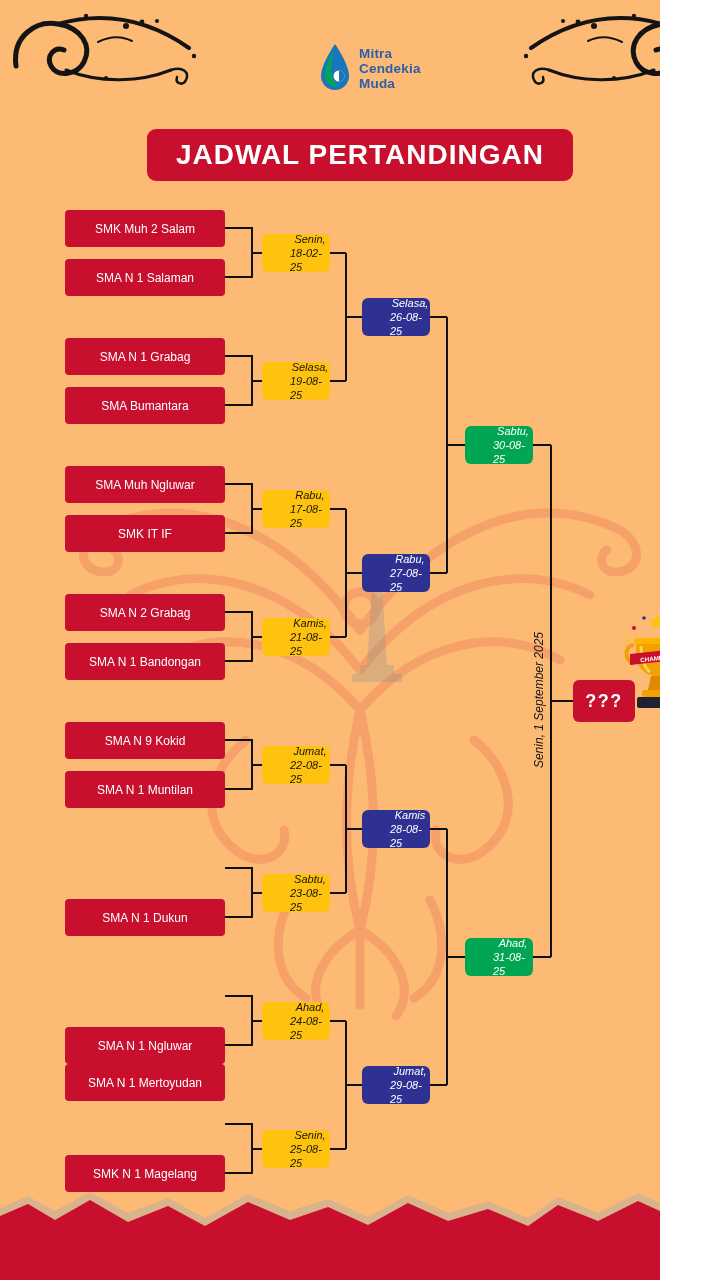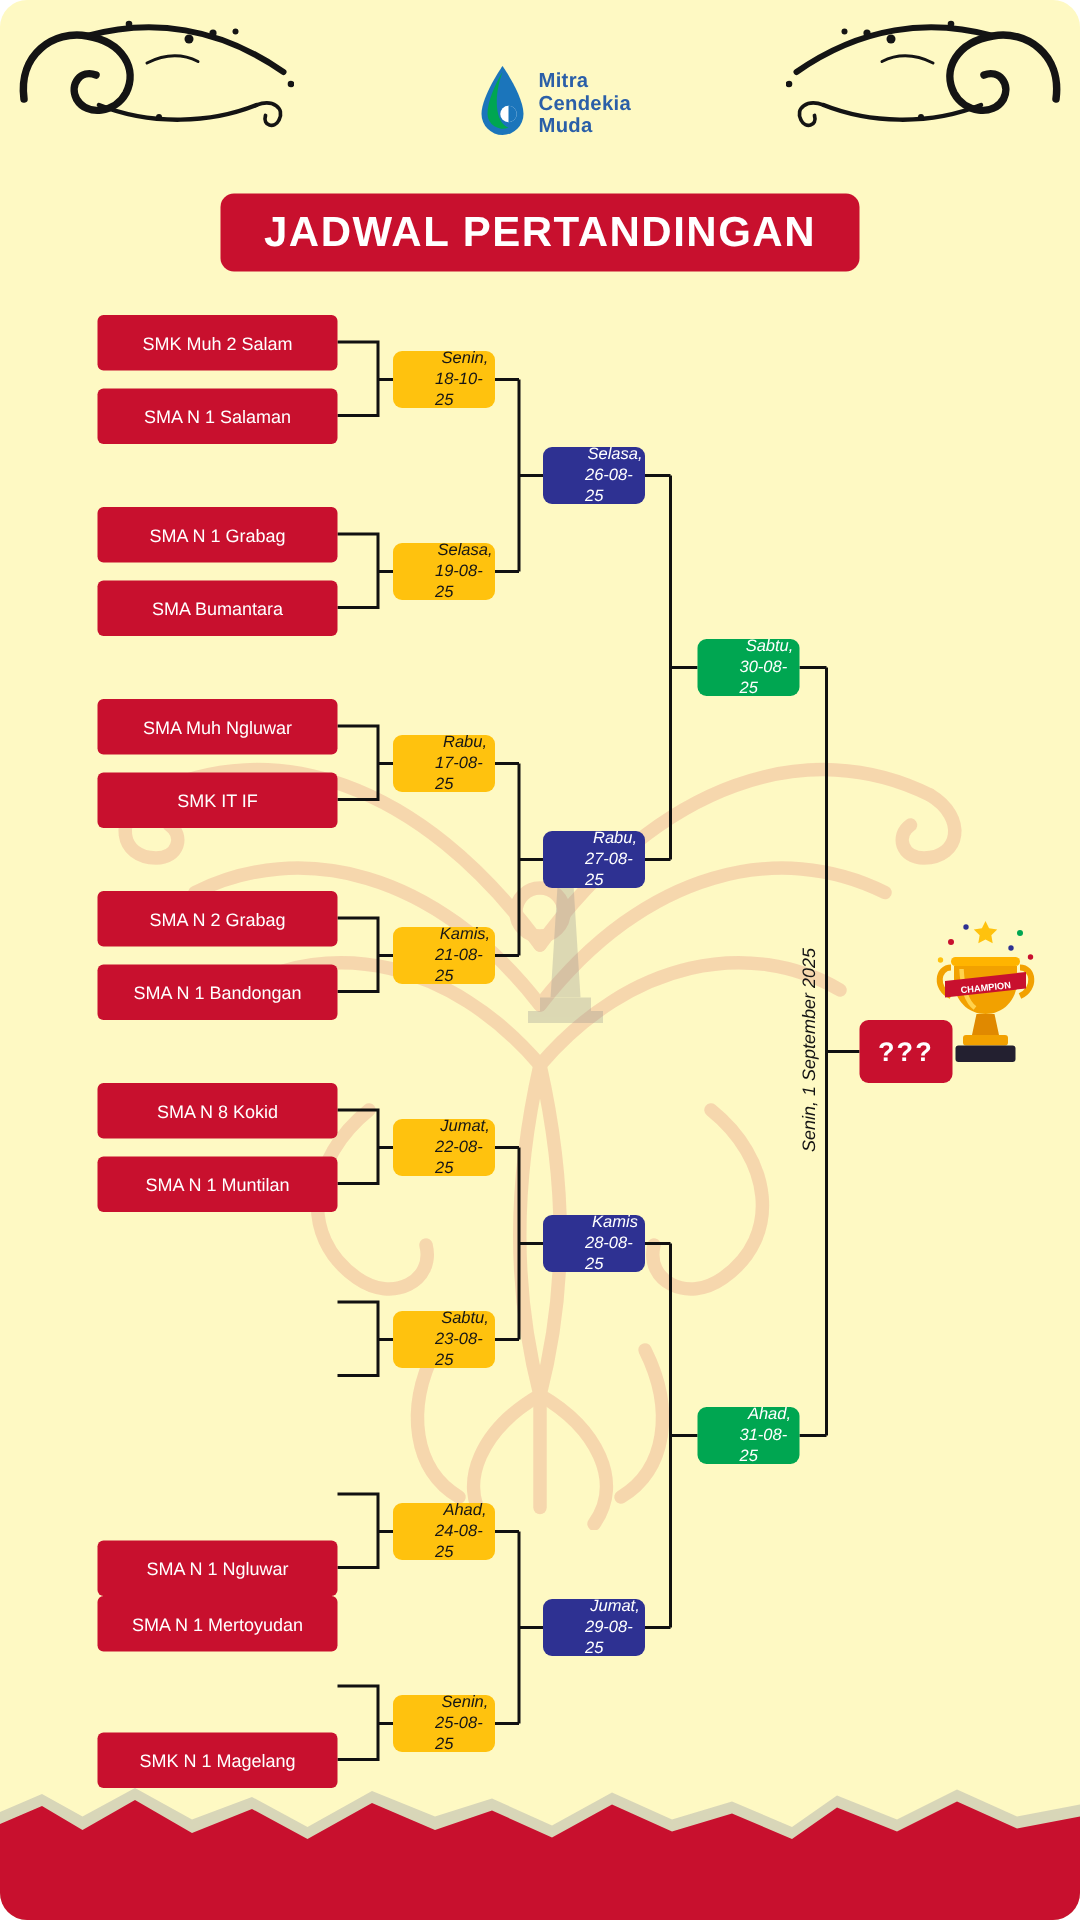--- a/index.html
+++ b/index.html
@@ -1,18 +1,18 @@
 <!DOCTYPE html>
 <html><head>
 <meta charset="utf-8">
 <style>
   * { margin:0; padding:0; box-sizing:border-box; }
   html,body { background:#fff; }
   body { font-family:"Liberation Sans", sans-serif; }
-  .page { position:relative; width:720px; height:1280px; background:#fef9c3; overflow:hidden;border-radius:18px; }
+  .page { position:relative; width:660px; height:1280px; background:#fdba74; overflow:hidden; }
 
   .flourish { position:absolute; top:8px; z-index:3; }
   .flourish.left { left:6px; }
   .flourish.right { left:524px; transform:scaleX(-1); }
 
   .logo { position:absolute; left:318px; top:42px; display:flex; align-items:center; gap:7px; z-index:3; }
   .logo-text { color:#2B5FA8; font-weight:bold; font-size:13.5px; line-height:15px; letter-spacing:.2px; }
 
   .title-banner { position:absolute; left:147px; top:129px; width:426px; height:52px;
     background:#C8102E; border-radius:9px; color:#fff; display:flex; align-items:center; justify-content:center;
@@ -149,29 +149,30 @@
   </svg>
 
   <div class="team-box" style="top:210px">SMK Muh 2 Salam</div>
   <div class="team-box" style="top:259px">SMA N 1 Salaman</div>
   <div class="team-box" style="top:338px">SMA N 1 Grabag</div>
   <div class="team-box" style="top:387px">SMA Bumantara</div>
   <div class="team-box" style="top:466px">SMA Muh Ngluwar</div>
   <div class="team-box" style="top:515px">SMK IT IF</div>
   <div class="team-box" style="top:594px">SMA N 2 Grabag</div>
   <div class="team-box" style="top:643px">SMA N 1 Bandongan</div>
-  <div class="team-box" style="top:722px">SMA N 8 Kokid</div>
+  <div class="team-box" style="top:722px">SMA N 9 Kokid</div>
   <div class="team-box" style="top:771px">SMA N 1 Muntilan</div>
+  <div class="team-box" style="top:899px">SMA N 1 Dukun</div>
   <div class="team-box" style="top:1027px">SMA N 1 Ngluwar</div>
   <div class="team-box" style="top:1064px">SMA N 1 Mertoyudan</div>
   <div class="team-box" style="top:1155px">SMK N 1 Magelang</div>
 
   <div class="date-box yellow" style="top:234px">
     <span>Senin,</span>
-    <span>18-10-25</span>
+    <span>18-02-25</span>
   </div>
   <div class="date-box yellow" style="top:362px">
     <span>Selasa,</span>
     <span>19-08-25</span>
   </div>
   <div class="date-box yellow" style="top:490px">
     <span>Rabu,</span>
     <span>17-08-25</span>
   </div>
   <div class="date-box yellow" style="top:618px">

